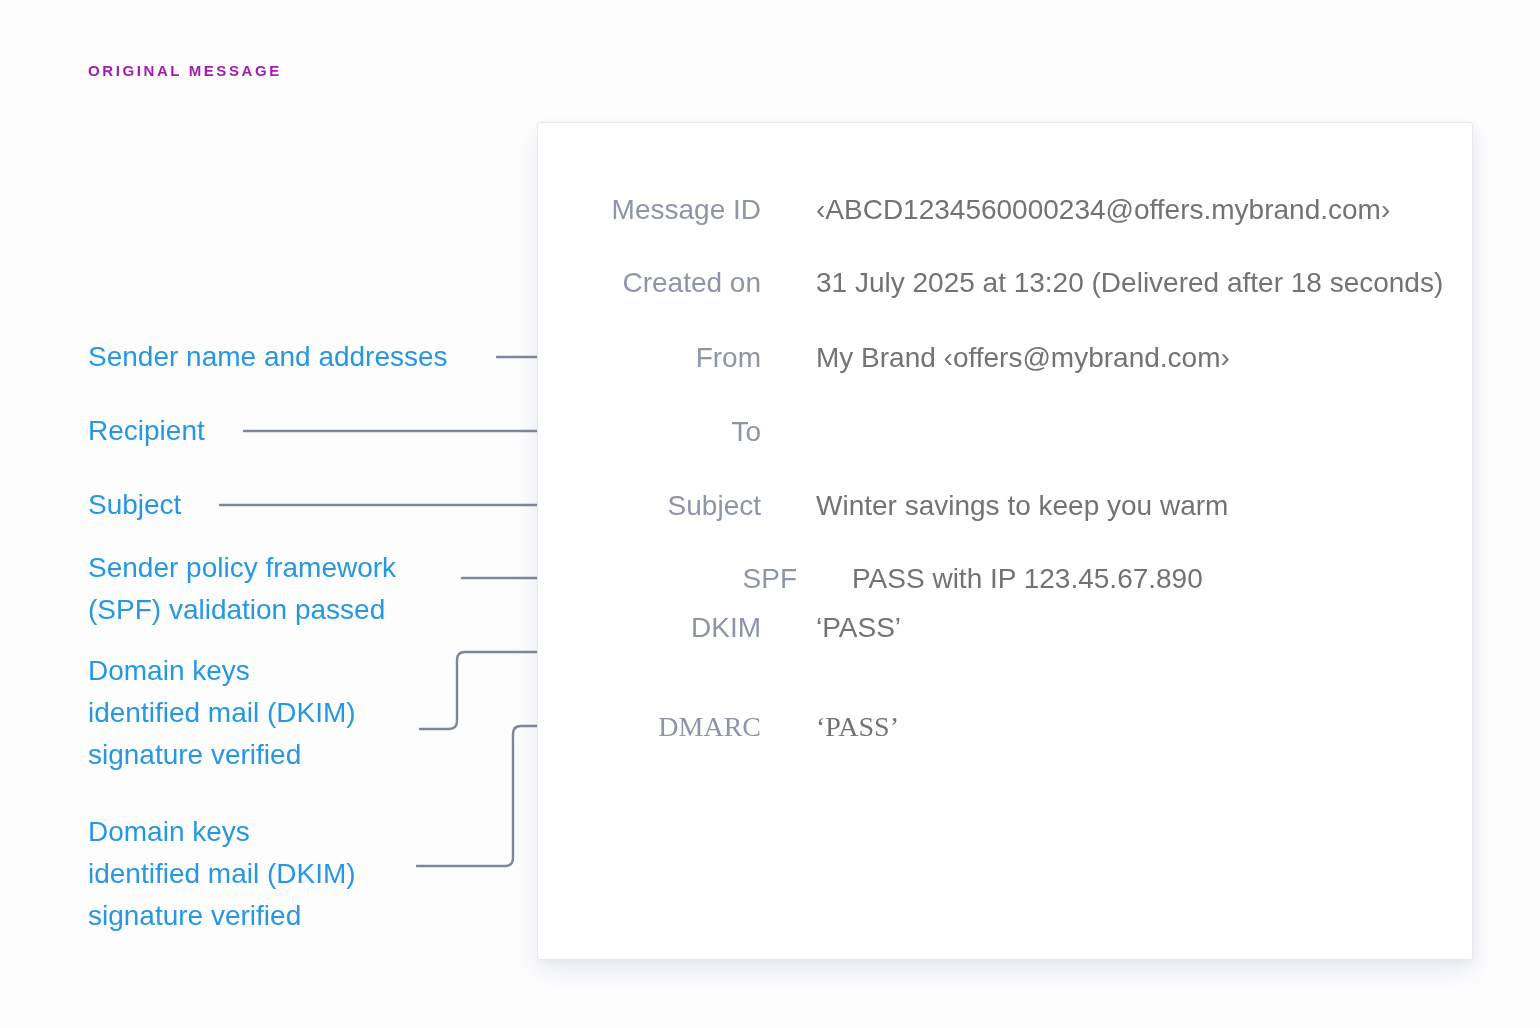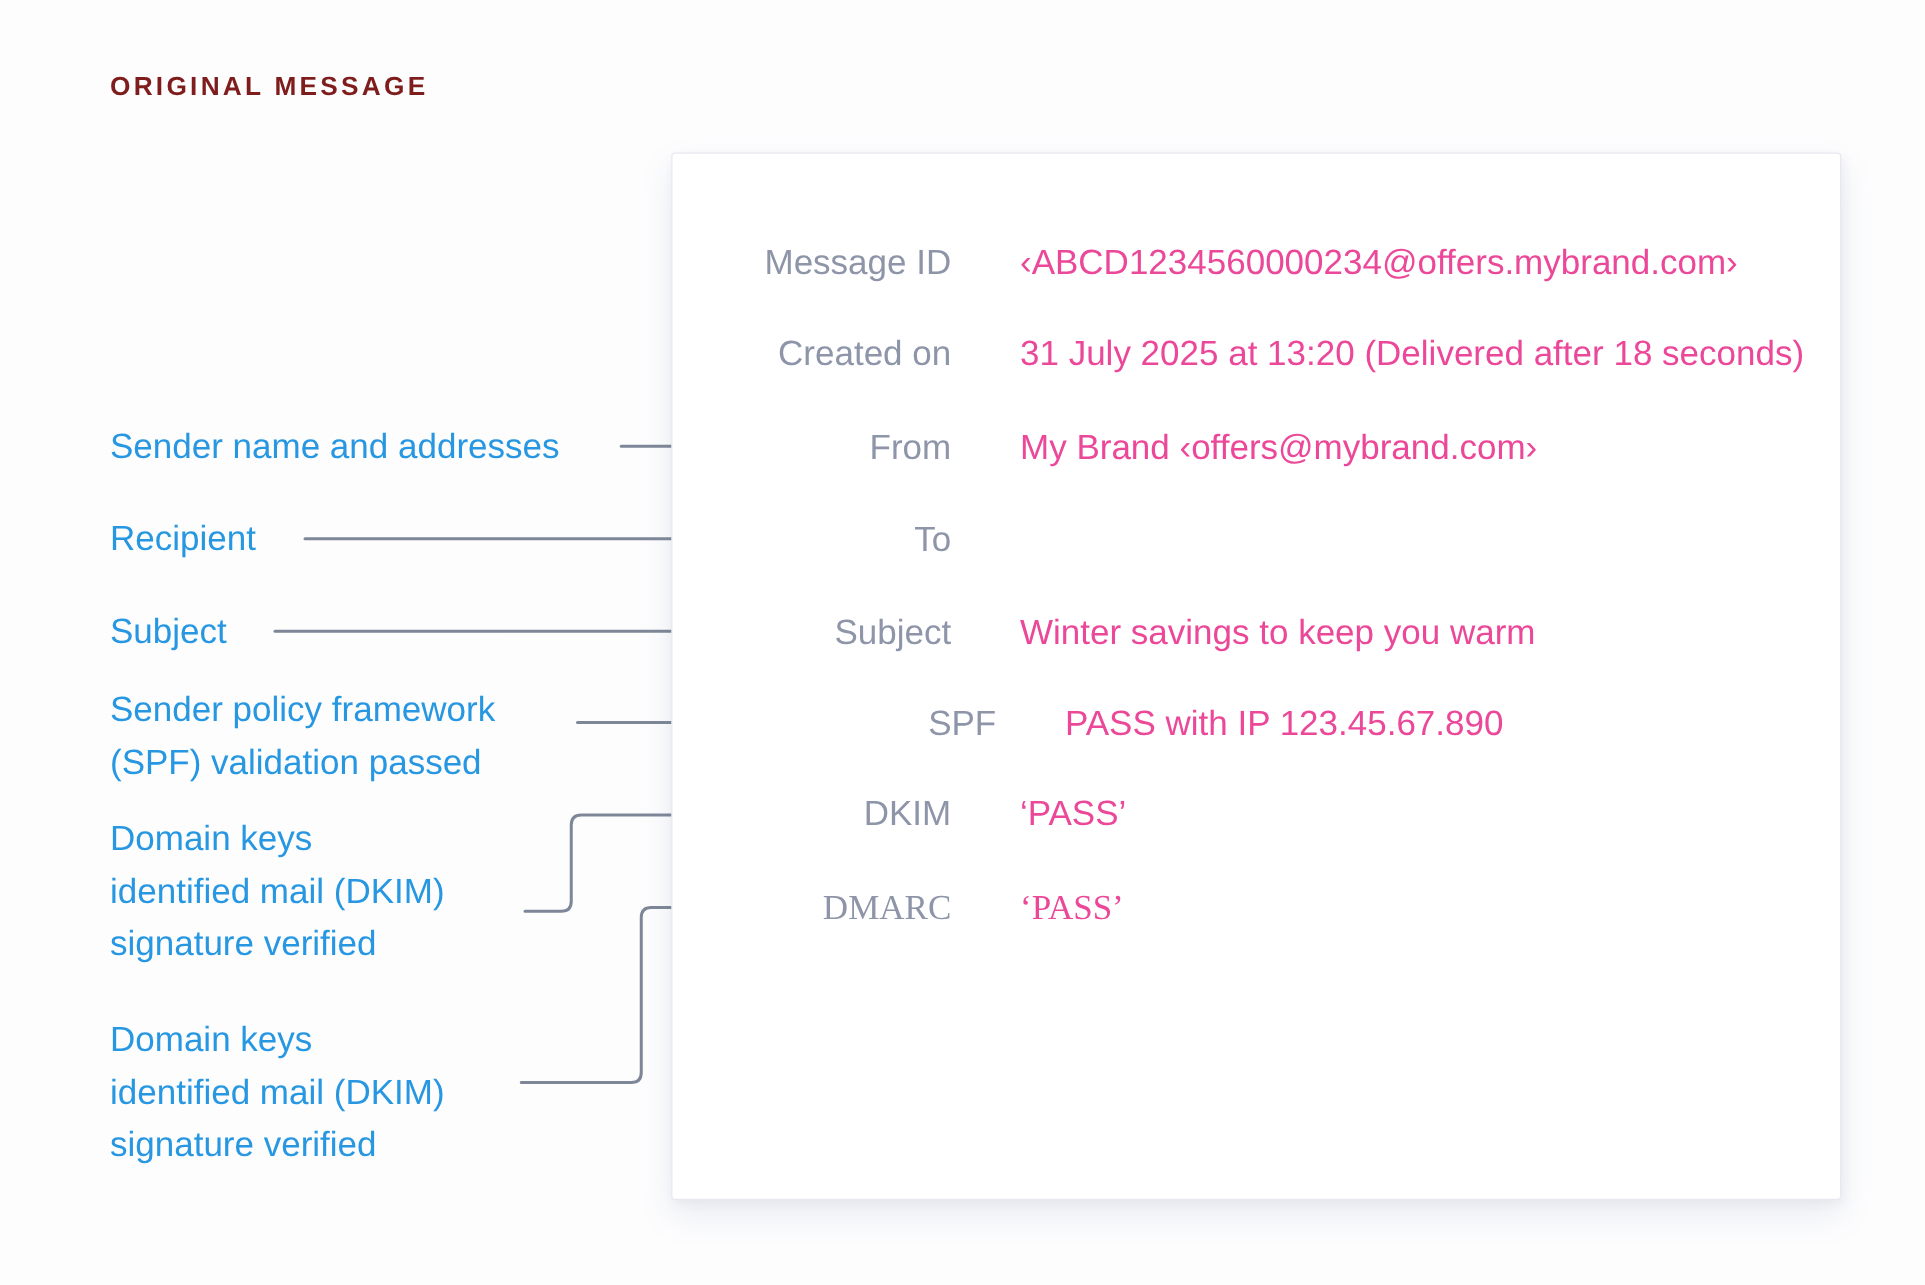--- a/index.html
+++ b/index.html
@@ -13,24 +13,24 @@
     width: 1540px;
     height: 1028px;
     background: #fdfdfe;
     overflow: hidden;
   }
   .page-title {
     position: absolute;
     left: 88px;
     top: 70px;
     transform: translateY(-50%);
-    font-size: 21px;
+    font-size: 15px;
     font-weight: bold;
     letter-spacing: 2.6px;
-    color: #7f1d1d;
+    color: #a21caf;
     white-space: nowrap;
   }
   .connectors {
     position: absolute;
     left: 0;
     top: 0;
     width: 1540px;
     height: 1028px;
     pointer-events: none;
   }
@@ -76,29 +76,29 @@
     gap: 24px;
   }
   .field-label {
     width: 223px;
     text-align: right;
     color: #8e95a9;
     flex: 0 0 auto;
   }
   .field-value {
     margin-left: 31px;
-    color: #ec4899;
+    color: #737373;
   }
   .r1 { top: 87px; }
   .r2 { top: 160px; }
   .r3 { top: 235px; }
   .r4 { top: 309px; }
   .r5 { top: 383px; }
   .r6 { top: 456px; padding-left: 36px; }
-  .r7 { top: 528px; align-items: center; }
+  .r7 { top: 505px; align-items: center; }
   .r8 { top: 604px; font-family: Liberation Serif, serif; }
 </style>
 </head>
 <body>
 
 <div class="canvas">
 
   <div class="page-title">ORIGINAL MESSAGE</div>
 
   <svg class="connectors" width="1540" height="1028" viewBox="0 0 1540 1028" xmlns="http://www.w3.org/2000/svg">

